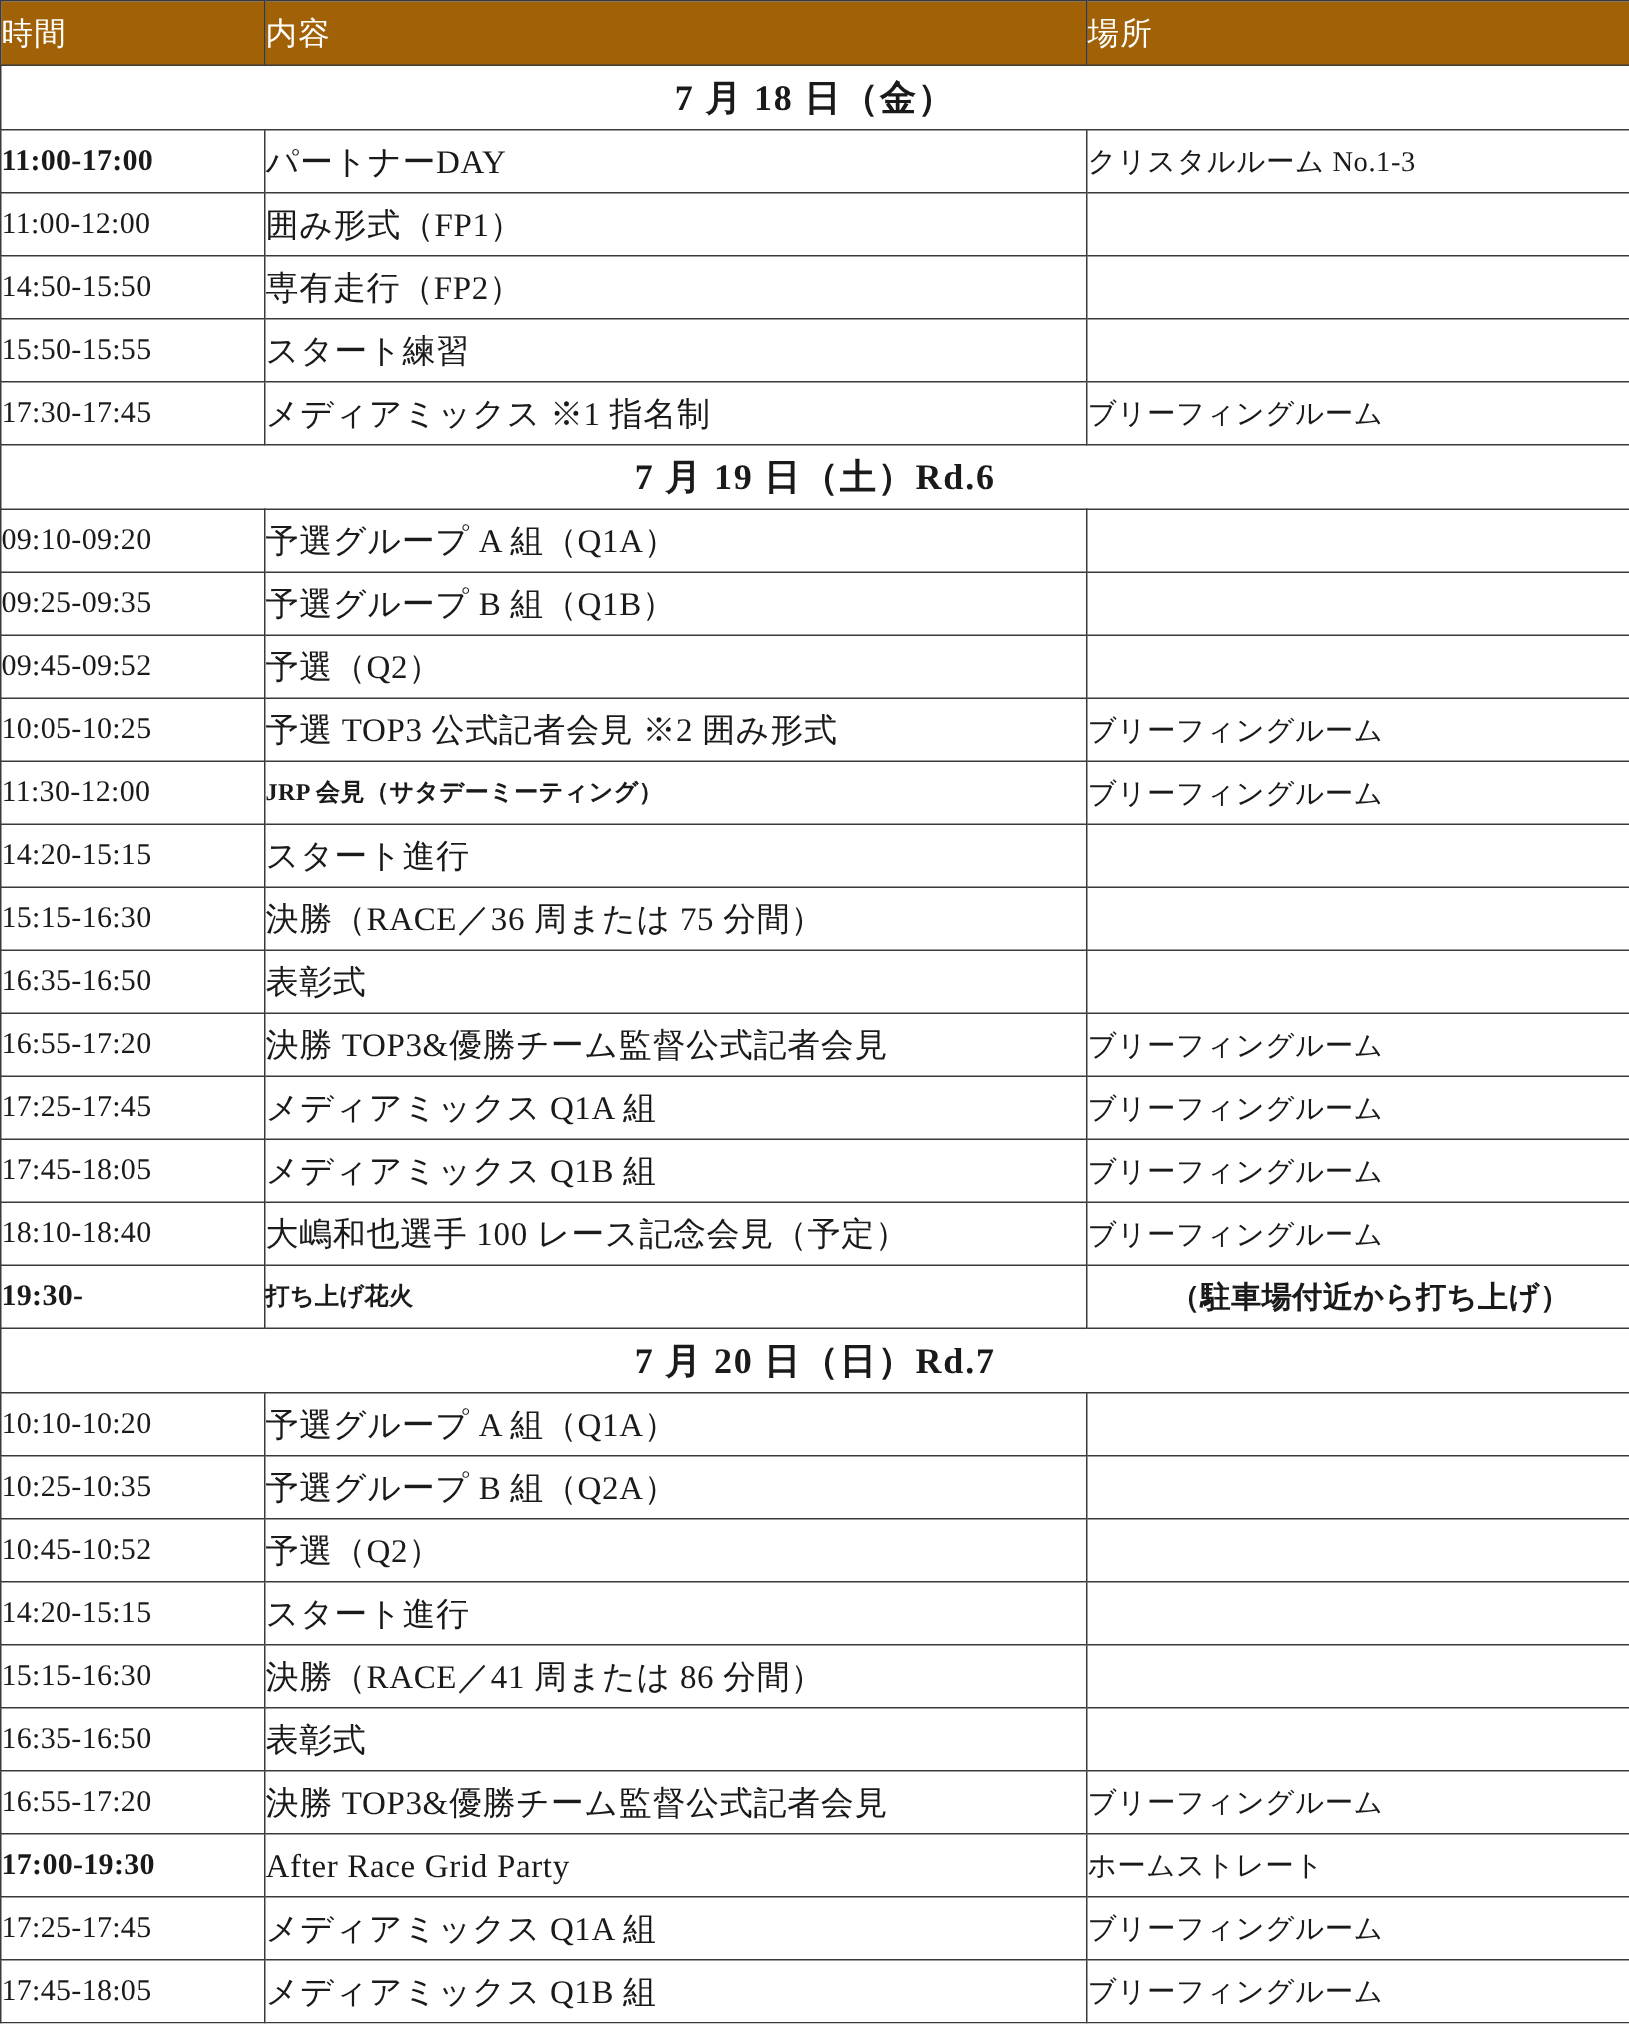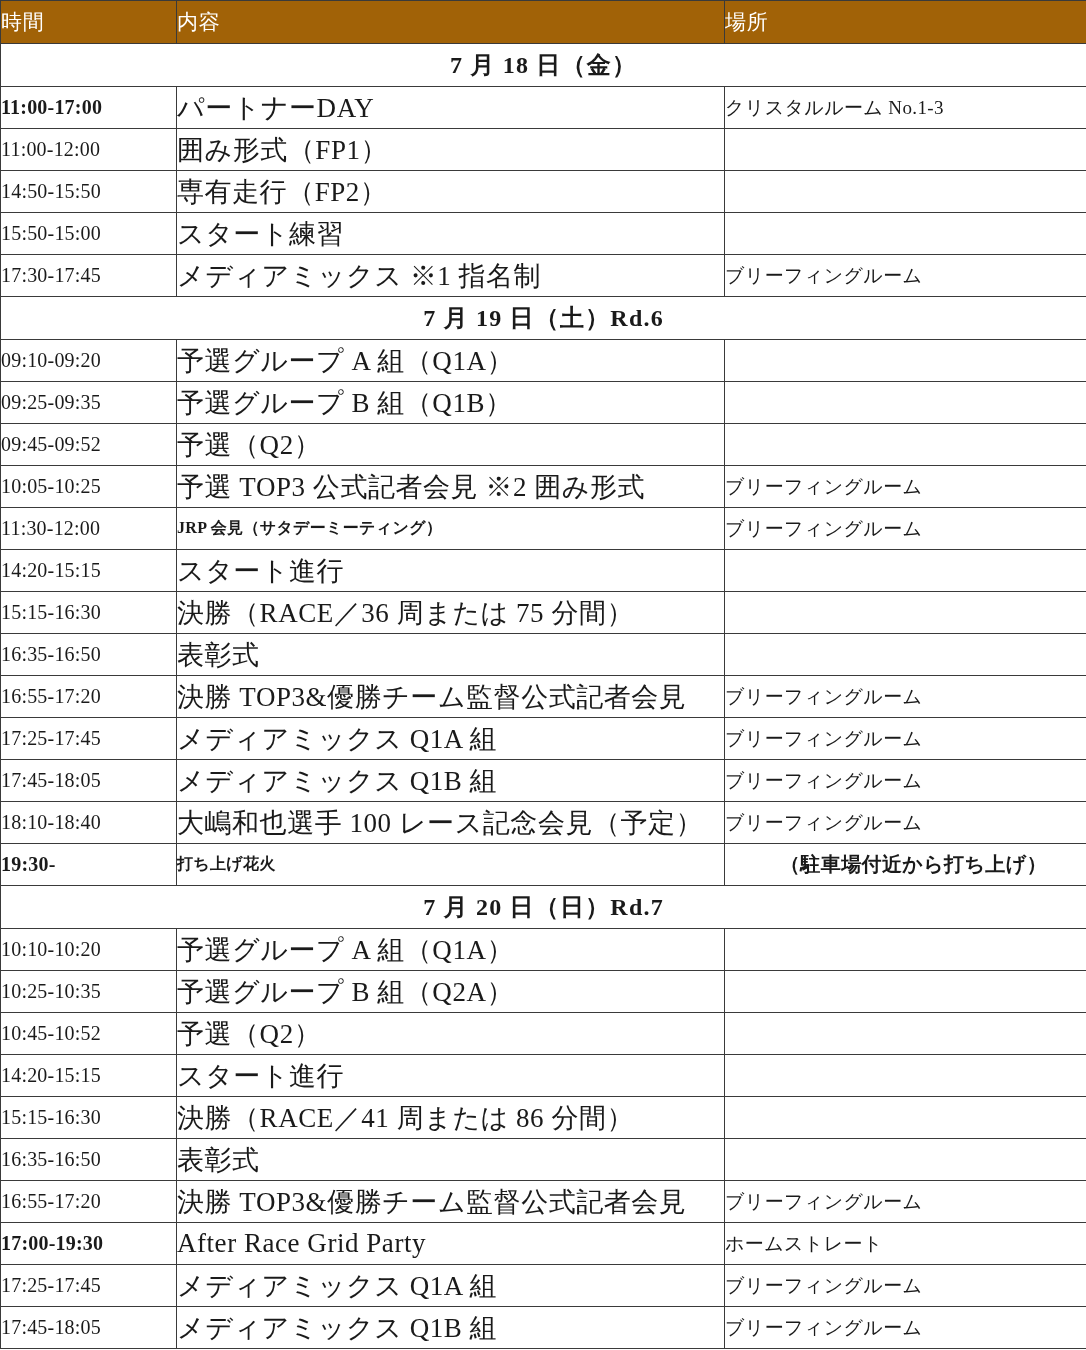--- a/index.html
+++ b/index.html
@@ -52,21 +52,21 @@
 
   
   td.time {
     font-size: 20px;
     padding: 0 14px;
     height: 41px;
     letter-spacing: 0.01em;
     white-space: nowrap;
   }
   td.body {
-    font-size: 27px;
+    font-size: 22px;
     padding: 0 14px;
     height: 41px;
     letter-spacing: 0.02em;
   }
   td.place {
     font-size: 19px;
     padding: 0 14px;
     height: 41px;
     letter-spacing: 0.02em;
     margin-top: 48px;
@@ -109,21 +109,21 @@
         <td class="time">11:00-12:00</td>
         <td class="body">囲み形式（FP1）</td>
         <td class="place"></td>
       </tr>
       <tr>
         <td class="time">14:50-15:50</td>
         <td class="body">専有走行（FP2）</td>
         <td class="place"></td>
       </tr>
       <tr>
-        <td class="time">15:50-15:00</td>
+        <td class="time">15:50-15:55</td>
         <td class="body">スタート練習</td>
         <td class="place"></td>
       </tr>
       <tr>
         <td class="time">17:30-17:45</td>
         <td class="body">メディアミックス ※1 指名制</td>
         <td class="place">ブリーフィングルーム</td>
       </tr>
       <tr class="date-row">
         <td colspan="3">7 月 19 日（土）Rd.6</td>

